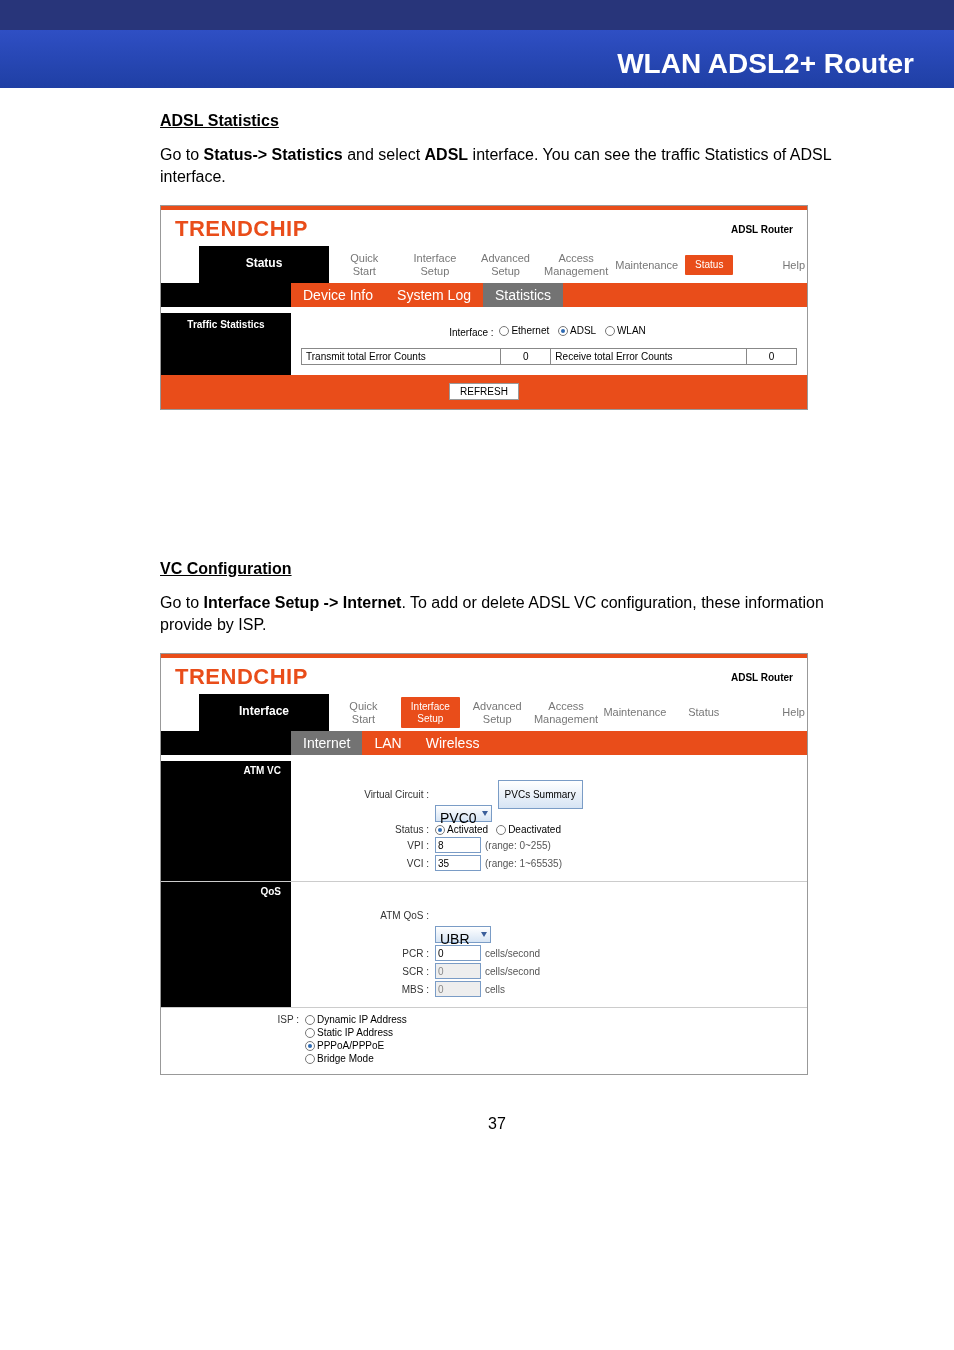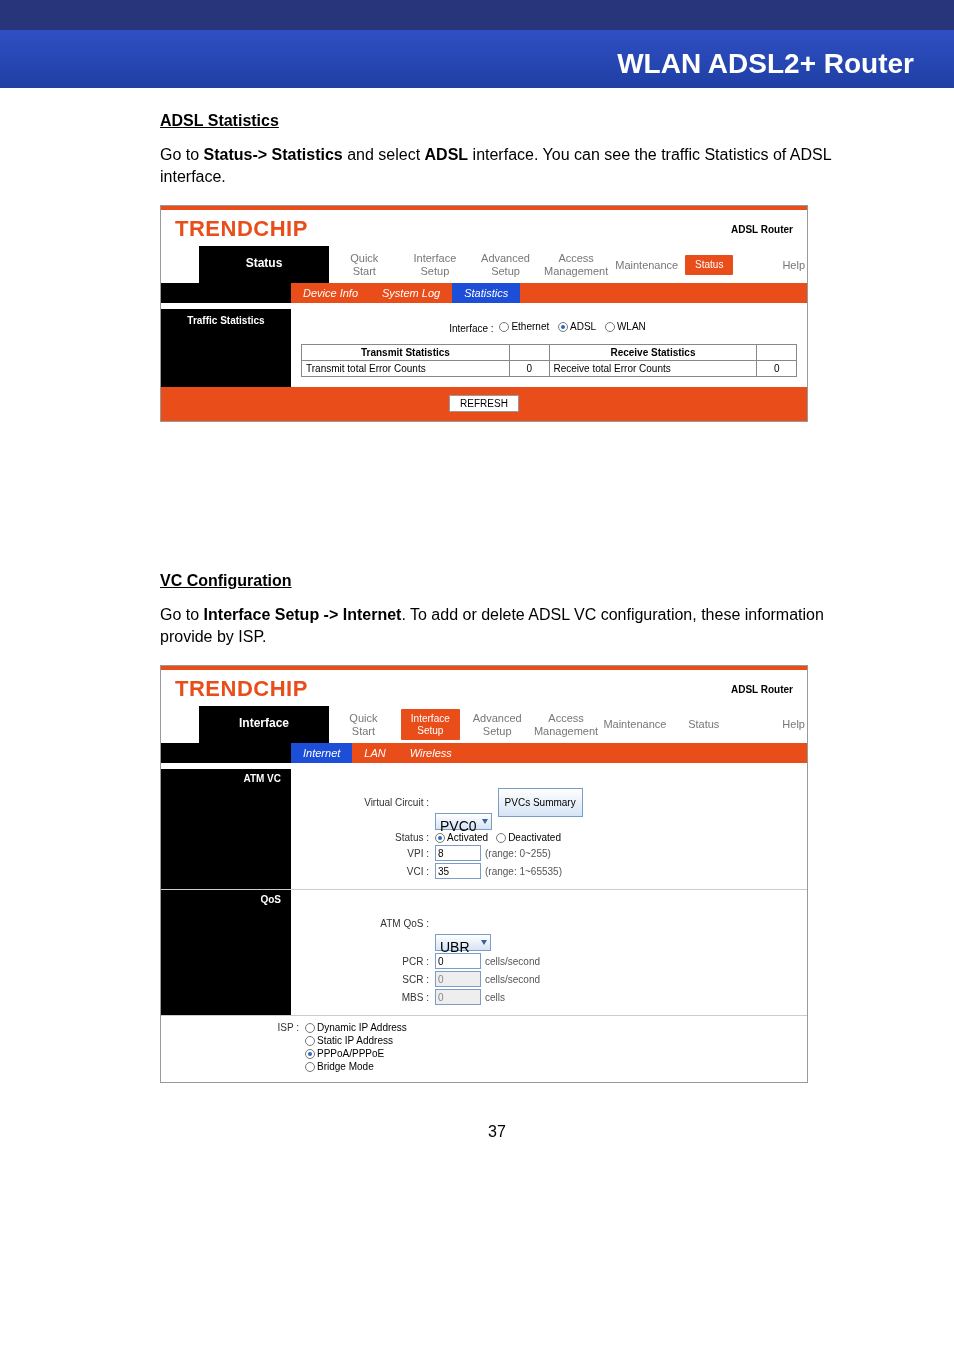--- a/index.html
+++ b/index.html
@@ -20,22 +20,22 @@
   .navrow { display: flex; padding-left: 38px; }
   .leftcol { width: 130px; background: #000; color: #fff; font-weight: bold; text-align: center; padding: 10px 4px; font-size: 12px; }
   .leftcol.min { padding: 6px 4px; font-size: 10px; }
   .navtabs { flex: 1; background: #fff; display: flex; align-items: center; }
   .tab { flex: 1; text-align: center; color: #777; font-size: 11px; padding: 6px 2px; line-height: 1.15; }
   .tab.activepill { color: #fff; background: #e94d1a; flex: none; padding: 4px 10px; font-size: 10px; border-radius: 1px; margin: 0 3px; }
   .tab.right { text-align: right; }
   .subrow { display: flex; background: #e94d1a; }
   .leftpad { width: 130px; background: #000; }
   .subtabs { flex: 1; display: flex; align-items: center; }
-  .subtab { color: #fff; font-size: 11px; padding: 4px 12px; font-style: italic; }
-  .subtab.act { background: #1d4ed8; }
+  .subtab { color: #fff; font-size: 14px; padding: 4px 12px; }
+  .subtab.act { background: #737373; }
   .gap { height: 6px; background: #fff; }
 
   .body-tr { display: flex; }
   .body-right { flex: 1; padding: 6px 10px 10px 10px; }
   .ifrow { text-align: center; font-size: 10px; padding: 6px 0 10px 0; }
   .radio { display: inline-flex; align-items: center; margin: 0 3px; }
   .rdot { width: 10px; height: 10px; border: 1px solid #777; border-radius: 50%; display: inline-block; margin-right: 2px; position: relative; }
   .rdot.sel::after { content: ""; position: absolute; inset: 2px; border-radius: 50%; background: #2d6ab3; }
   .statstable { width: 100%; border-collapse: collapse; font-size: 10px; }
   .statstable td, .statstable th { border: 1px solid #888; padding: 2px 4px; }
@@ -114,26 +114,20 @@
               <span class="rdot sel"></span>
               <span>ADSL</span>
             </span>
           <span class="radio">
               <span class="rdot"></span>
               <span>WLAN</span>
             </span>
         </div>
         <table class="statstable">
           <tbody>
-              <tr>
-            <th colspan="1" style="width:42%">Transmit Statistics</th>
-            <th class="valcell"></th>
-            <th style="width:42%">Receive Statistics</th>
-            <th class="valcell"></th>
-          </tr>
           <tr>
             <td>Transmit total Error Counts</td>
             <td class="valcell">0</td>
             <td>Receive total Error Counts</td>
             <td class="valcell">0</td>
           </tr>
         </tbody>
           </table>
       </div>
     </div>

